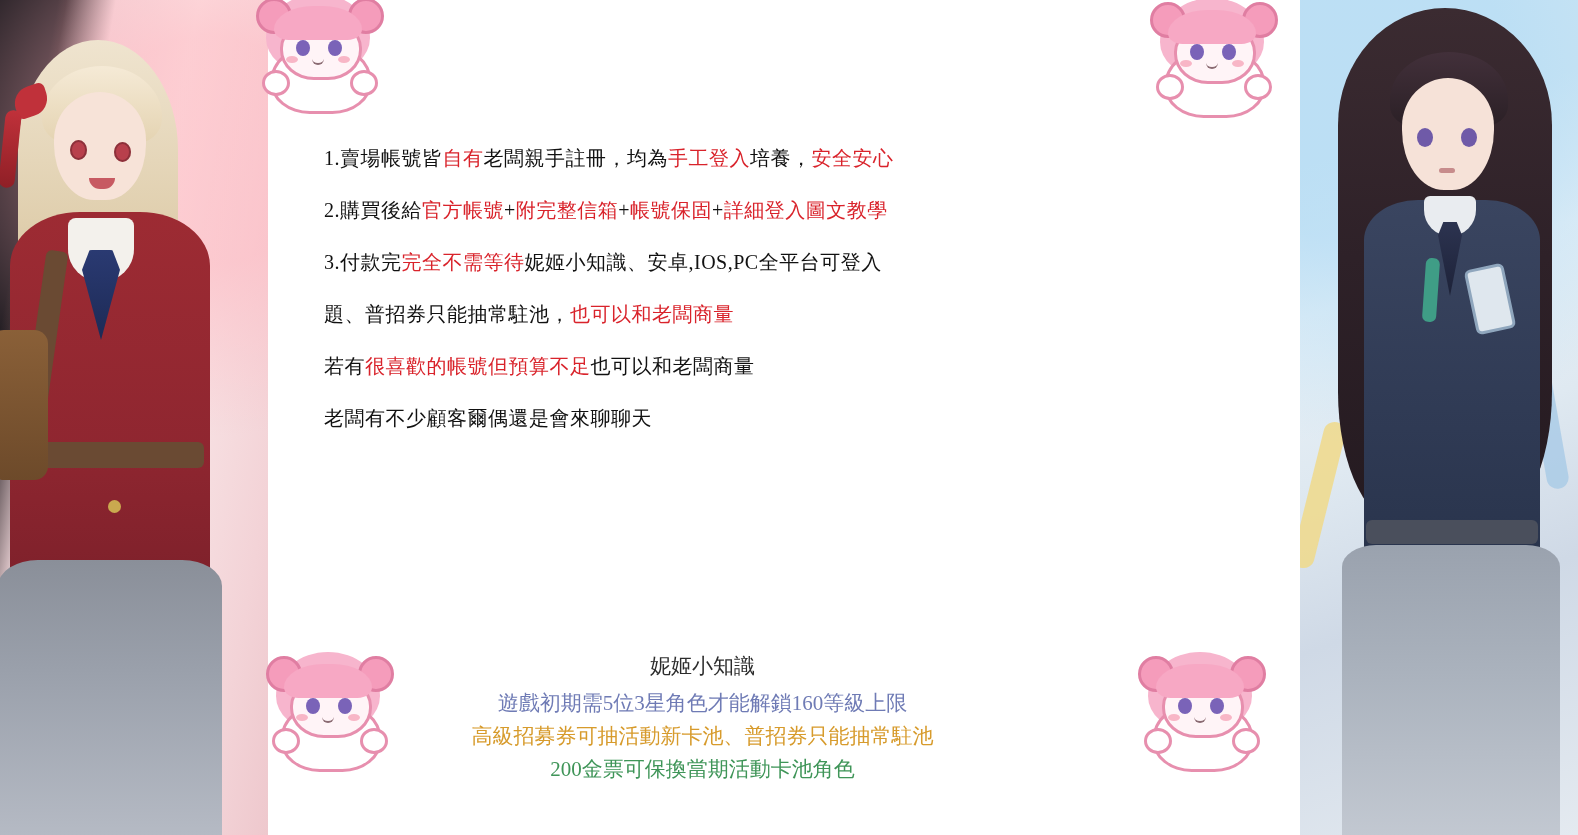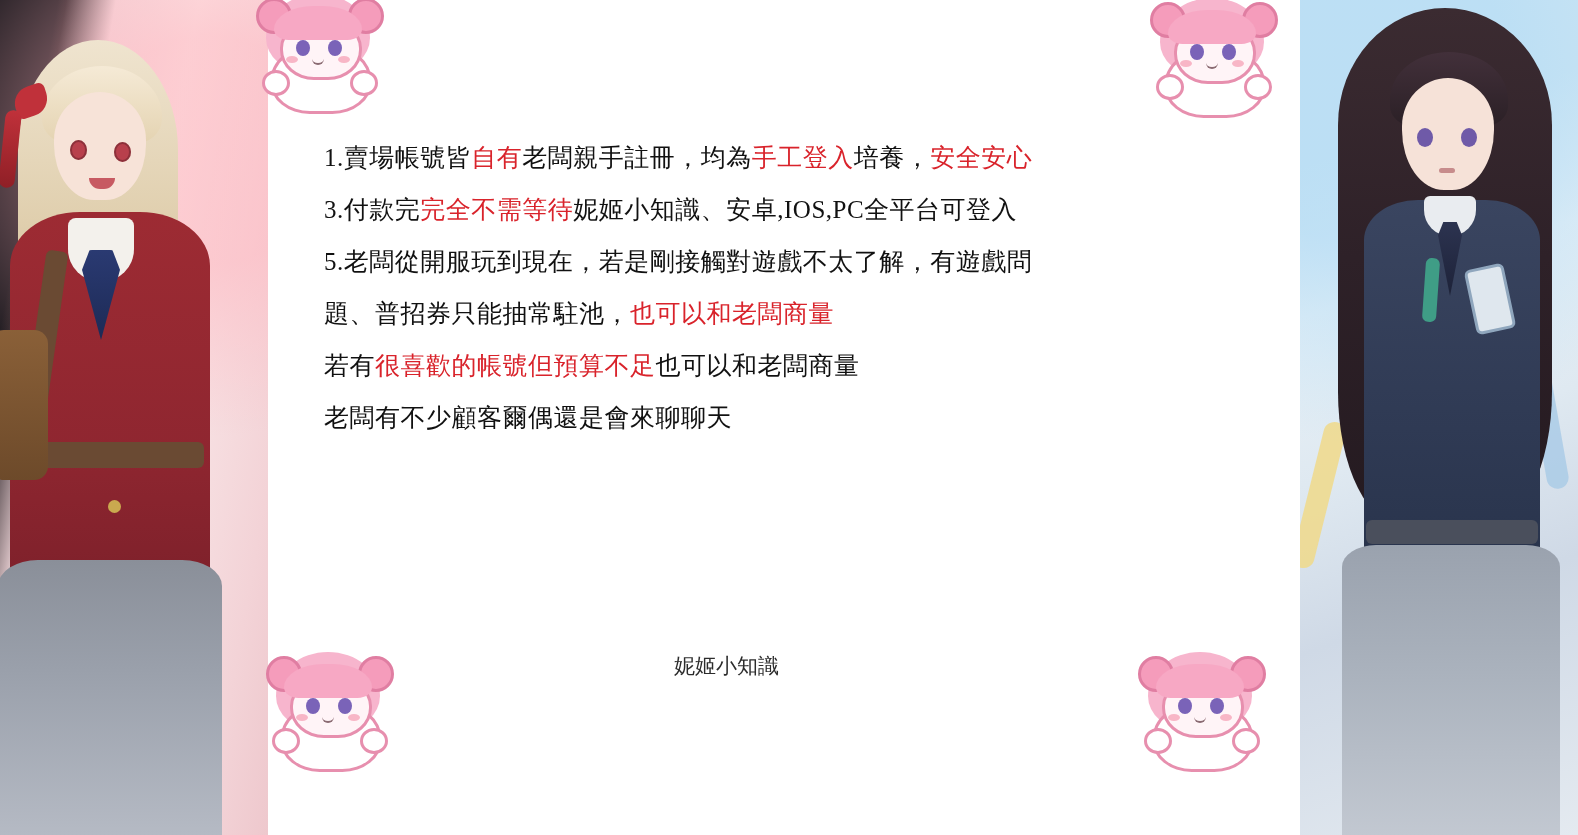--- a/index.html
+++ b/index.html
@@ -267,35 +267,35 @@
 
   
   .body-list {
     position: absolute;
     left: 324px;
     top: 132px;
     width: 960px;
   }
   .line {
     font-family: "Liberation Serif", serif;
-    font-size: 25px;
+    font-size: 20px;
     line-height: 52px;
     color: #111111;
     white-space: nowrap;
     letter-spacing: 0.5px;
   }
   .num { font-family: "Liberation Serif", serif; }
   .red { color: #d9232b; }
   .blue { color: #2f6fd0; }
   .dark { color: #111111; }
 
   
   .tips {
     position: absolute;
-    left: 278px;
+    left: 254px;
     top: 652px;
     width: 897px;
     text-align: center;
   }
   .tips-title {
     font-family: "Liberation Serif", serif;
     font-size: 21px;
     color: #2c2c2c;
     margin-bottom: 7px;
   }
@@ -421,24 +421,29 @@
     <div class="chibi-eye l"></div>
     <div class="chibi-eye r"></div>
     <div class="chibi-blush l"></div>
     <div class="chibi-blush r"></div>
     <div class="chibi-mouth"></div>
   </div>
 
 
   <div class="body-list" id="body-list">
       <div class="line"><span class="num dark">1.</span><span class="dark">賣場帳號皆</span><span class="red">自有</span><span class="dark">老闆親手註冊，均為</span><span class="red">手工登入</span><span class="dark">培養，</span><span class="red">安全安心</span></div>
+      <div class="line"><span class="num dark">2.</span><span class="dark">購買後給</span><span class="red">官方帳號</span><span class="dark">+</span><span class="red">附完整信箱</span><span class="dark">+</span><span class="red">帳號保固</span><span class="dark">+</span><span class="red">詳細登入圖文教學</span></div>
       <div class="line"><span class="num dark">3.</span><span class="dark">付款完</span><span class="red">完全不需等待</span><span class="dark">妮姬小知識、安卓,IOS,PC全平台可登入</span></div>
-      <div class="line"><span class="num dark">5.</span><span class="dark">老闆從開服玩到現在，若是剛接觸對遊戲不太了解，有遊戲問</span></div>
       <div class="line"><span class="dark">題、普招券只能抽常駐池，</span><span class="red">也可以和老闆商量</span></div>
       <div class="line"><span class="dark">若有</span><span class="red">很喜歡的帳號但預算不足</span><span class="dark">也可以和老闆商量</span></div>
       <div class="line"><span class="dark">老闆有不少顧客爾偶還是會來聊聊天</span></div>
     </div>
 
   <div class="tips">
     <div class="tips-title">妮姬小知識</div>
+    <div id="tips-body">
+        <div class="tip c1">遊戲初期需5位3星角色才能解鎖160等級上限</div>
+        <div class="tip c2">高級招募券可抽活動新卡池、普招券只能抽常駐池</div>
+        <div class="tip c3">200金票可保換當期活動卡池角色</div>
+      </div>
   </div>
 
 </div>
 
 </body></html>

